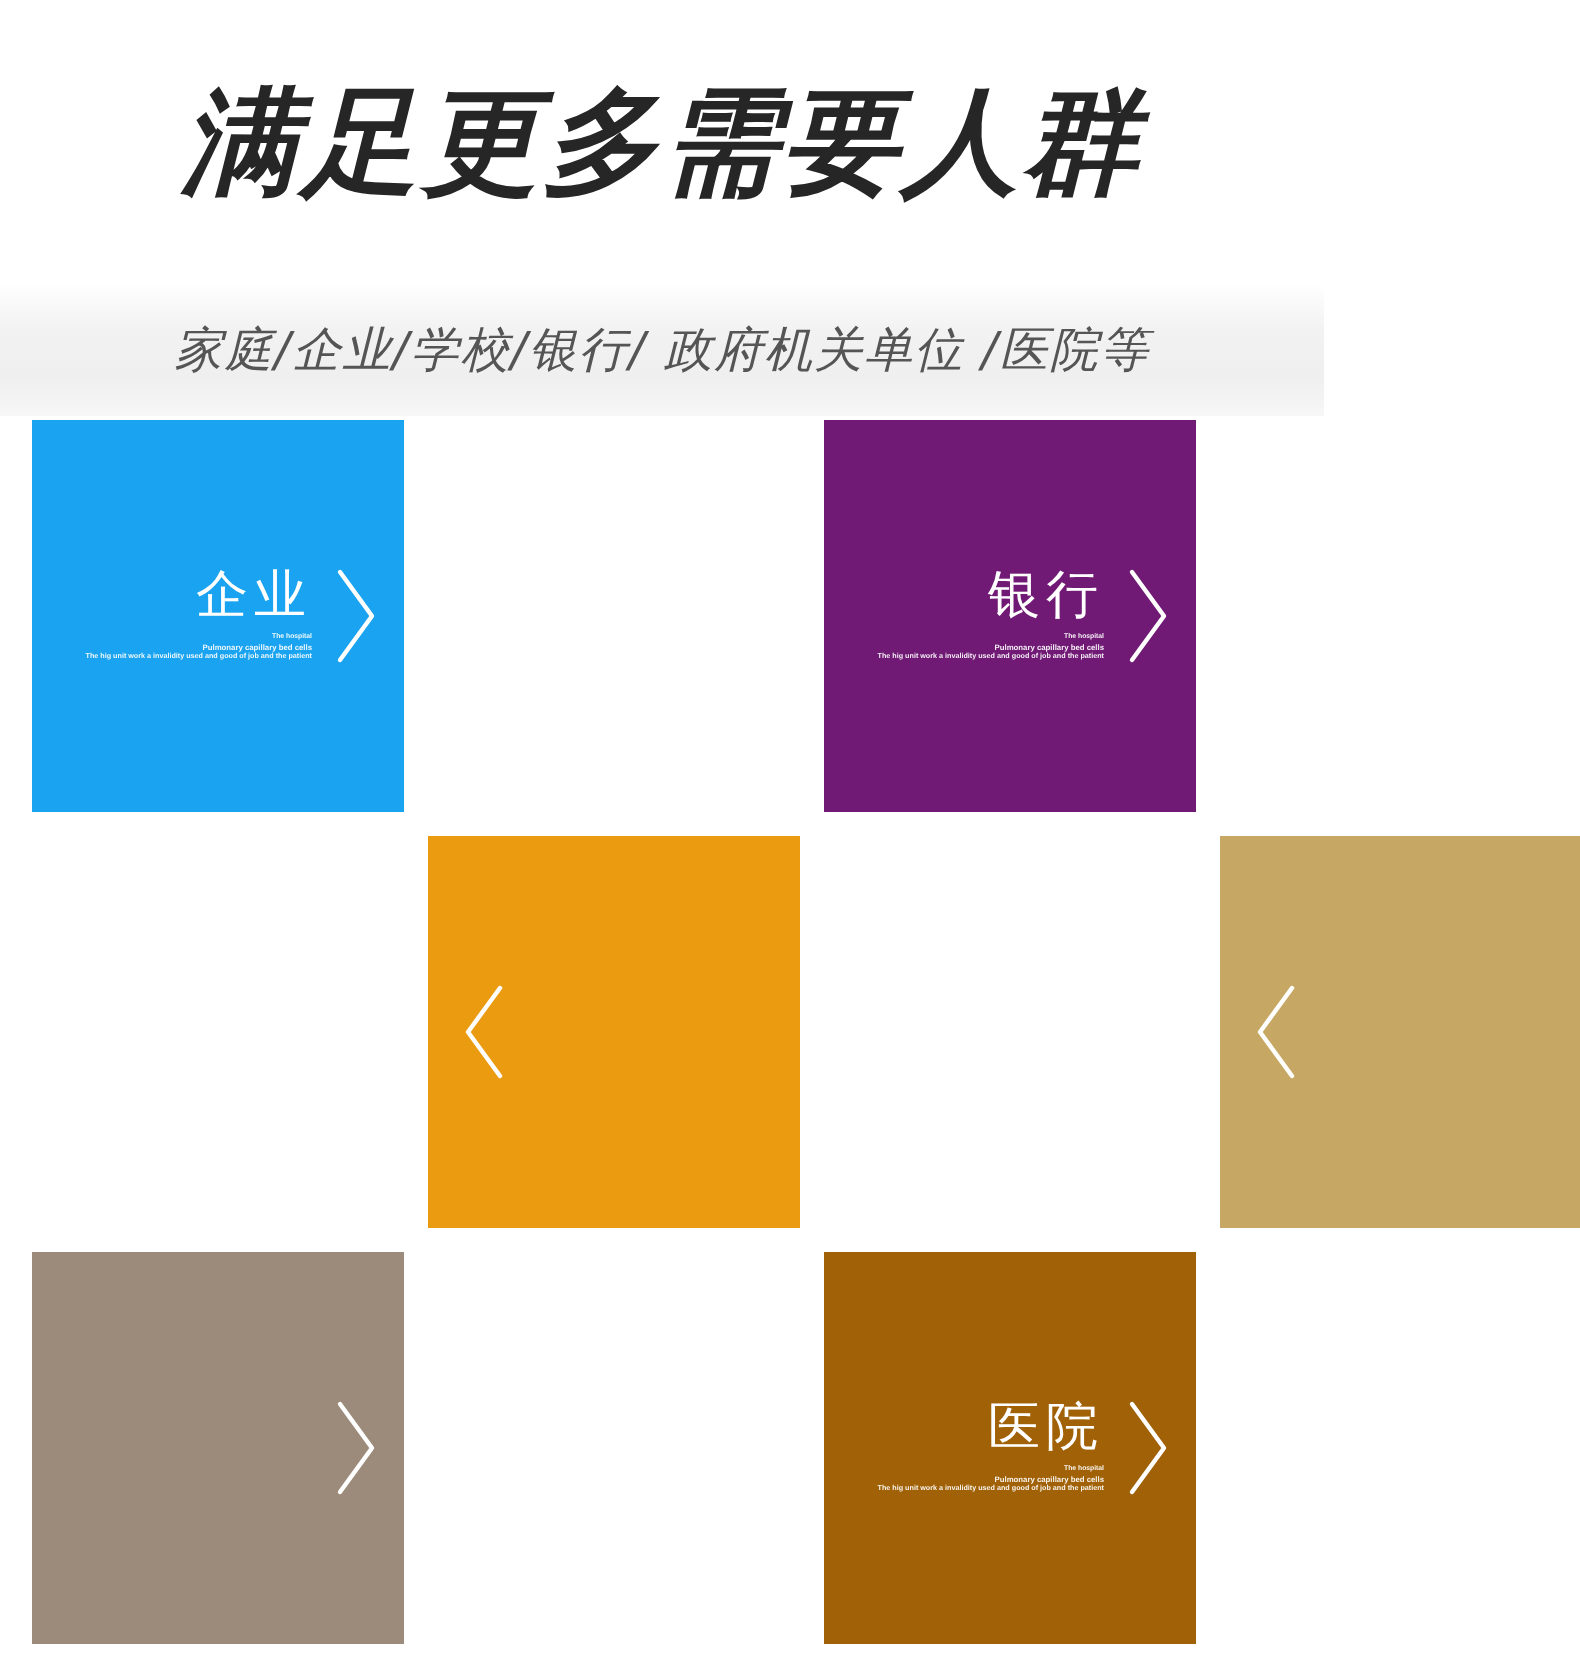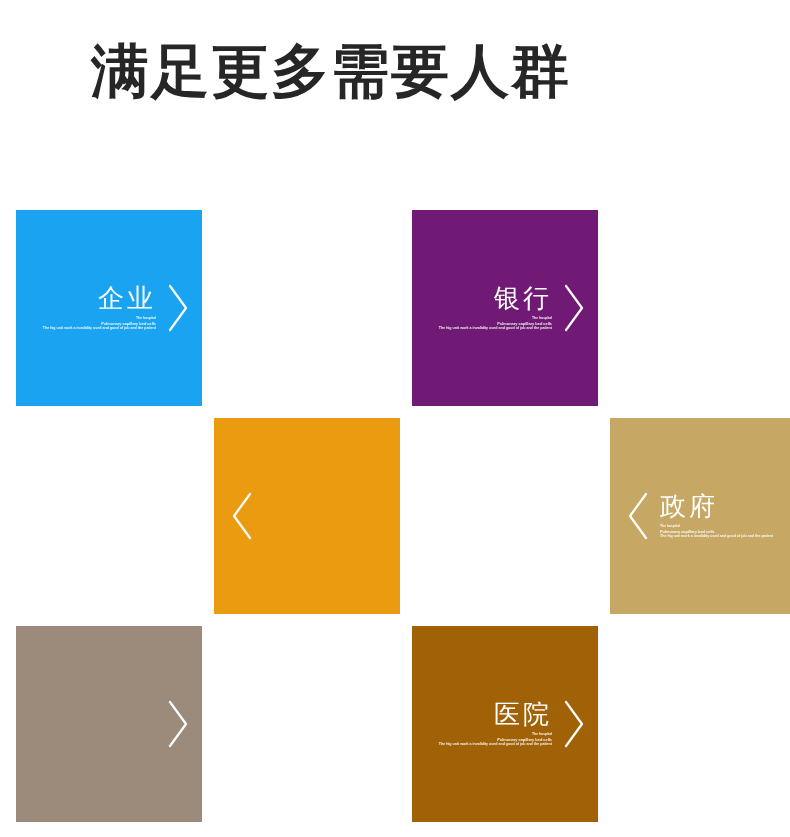--- a/index.html
+++ b/index.html
@@ -5,21 +5,21 @@
 <style>
   * { margin:0; padding:0; box-sizing:border-box; }
   html,body{ background:#ffffff; }
   body{
     width:790px; height:837px;
     font-family:"Liberation Sans","DejaVu Sans",sans-serif;
     overflow:hidden; position:relative;
   }
 
   
-  .header{ width:662px; }
+  .header{ width:662px;font-style:italic; }
   .title-wrap{
     height:142px;
     display:flex; align-items:center; justify-content:center;
     background:#ffffff;
   }
   .page-title{
     font-size:58px; font-weight:700; letter-spacing:2px;
     color:#262626; line-height:1;
     font-family:"DejaVu Sans","Liberation Sans",sans-serif;
   }
@@ -194,20 +194,23 @@
   .ph-hosp .ppl{ position:absolute; bottom:7%; left:18%; width:64%; height:7%;
     background:repeating-linear-gradient(90deg,#6d6257 0 2px,transparent 2px 11px); }
 </style>
 </head>
 <body>
 
 <div class="header">
   <div class="title-wrap">
     <h1 class="page-title">满足更多需要人群</h1>
   </div>
+  <div class="subtitle-band">
+    <div class="page-subtitle">家庭/企业/学校/银行/ 政府机关单位 /医院等</div>
+  </div>
 </div>
 
 <div class="grid" id="grid">
     <div class="cell">
       <div class="tile right" style="background:#19a3f0">
         <div class="tile-inner">
           <span class="tile-texts">
             <span class="tile-label">企业</span>
             <span class="tile-sub">
               <span class="l1">The hospital</span>
@@ -318,28 +321,20 @@
         </div>
       </div>
     </div>
     <div class="cell">
       <div class="tile left" style="background:#c6a763">
         <div class="tile-inner">
           <span class="chev">
             <svg viewBox="0 0 30 52" fill="none" stroke="#ffffff" stroke-width="2.2" stroke-linecap="round" stroke-linejoin="round">
               <path d="M22 4 L6 26 L22 48"></path>
             </svg>
-          </span>
-          <span class="tile-texts">
-            <span class="tile-label">政府</span>
-            <span class="tile-sub">
-              <span class="l1">The hospital</span>
-              <span class="l2">Pulmonary capillary bed cells</span>
-              <span class="l3">The hig unit work a invalidity used and good of job and the patient</span>
-            </span>
           </span>
         </div>
       </div>
     </div>
     <div class="cell">
       <div class="tile right" style="background:#9c8b7a">
         <div class="tile-inner">
           <span class="chev">
             <svg viewBox="0 0 30 52" fill="none" stroke="#ffffff" stroke-width="2.2" stroke-linecap="round" stroke-linejoin="round">
               <path d="M8 4 L24 26 L8 48"></path>

